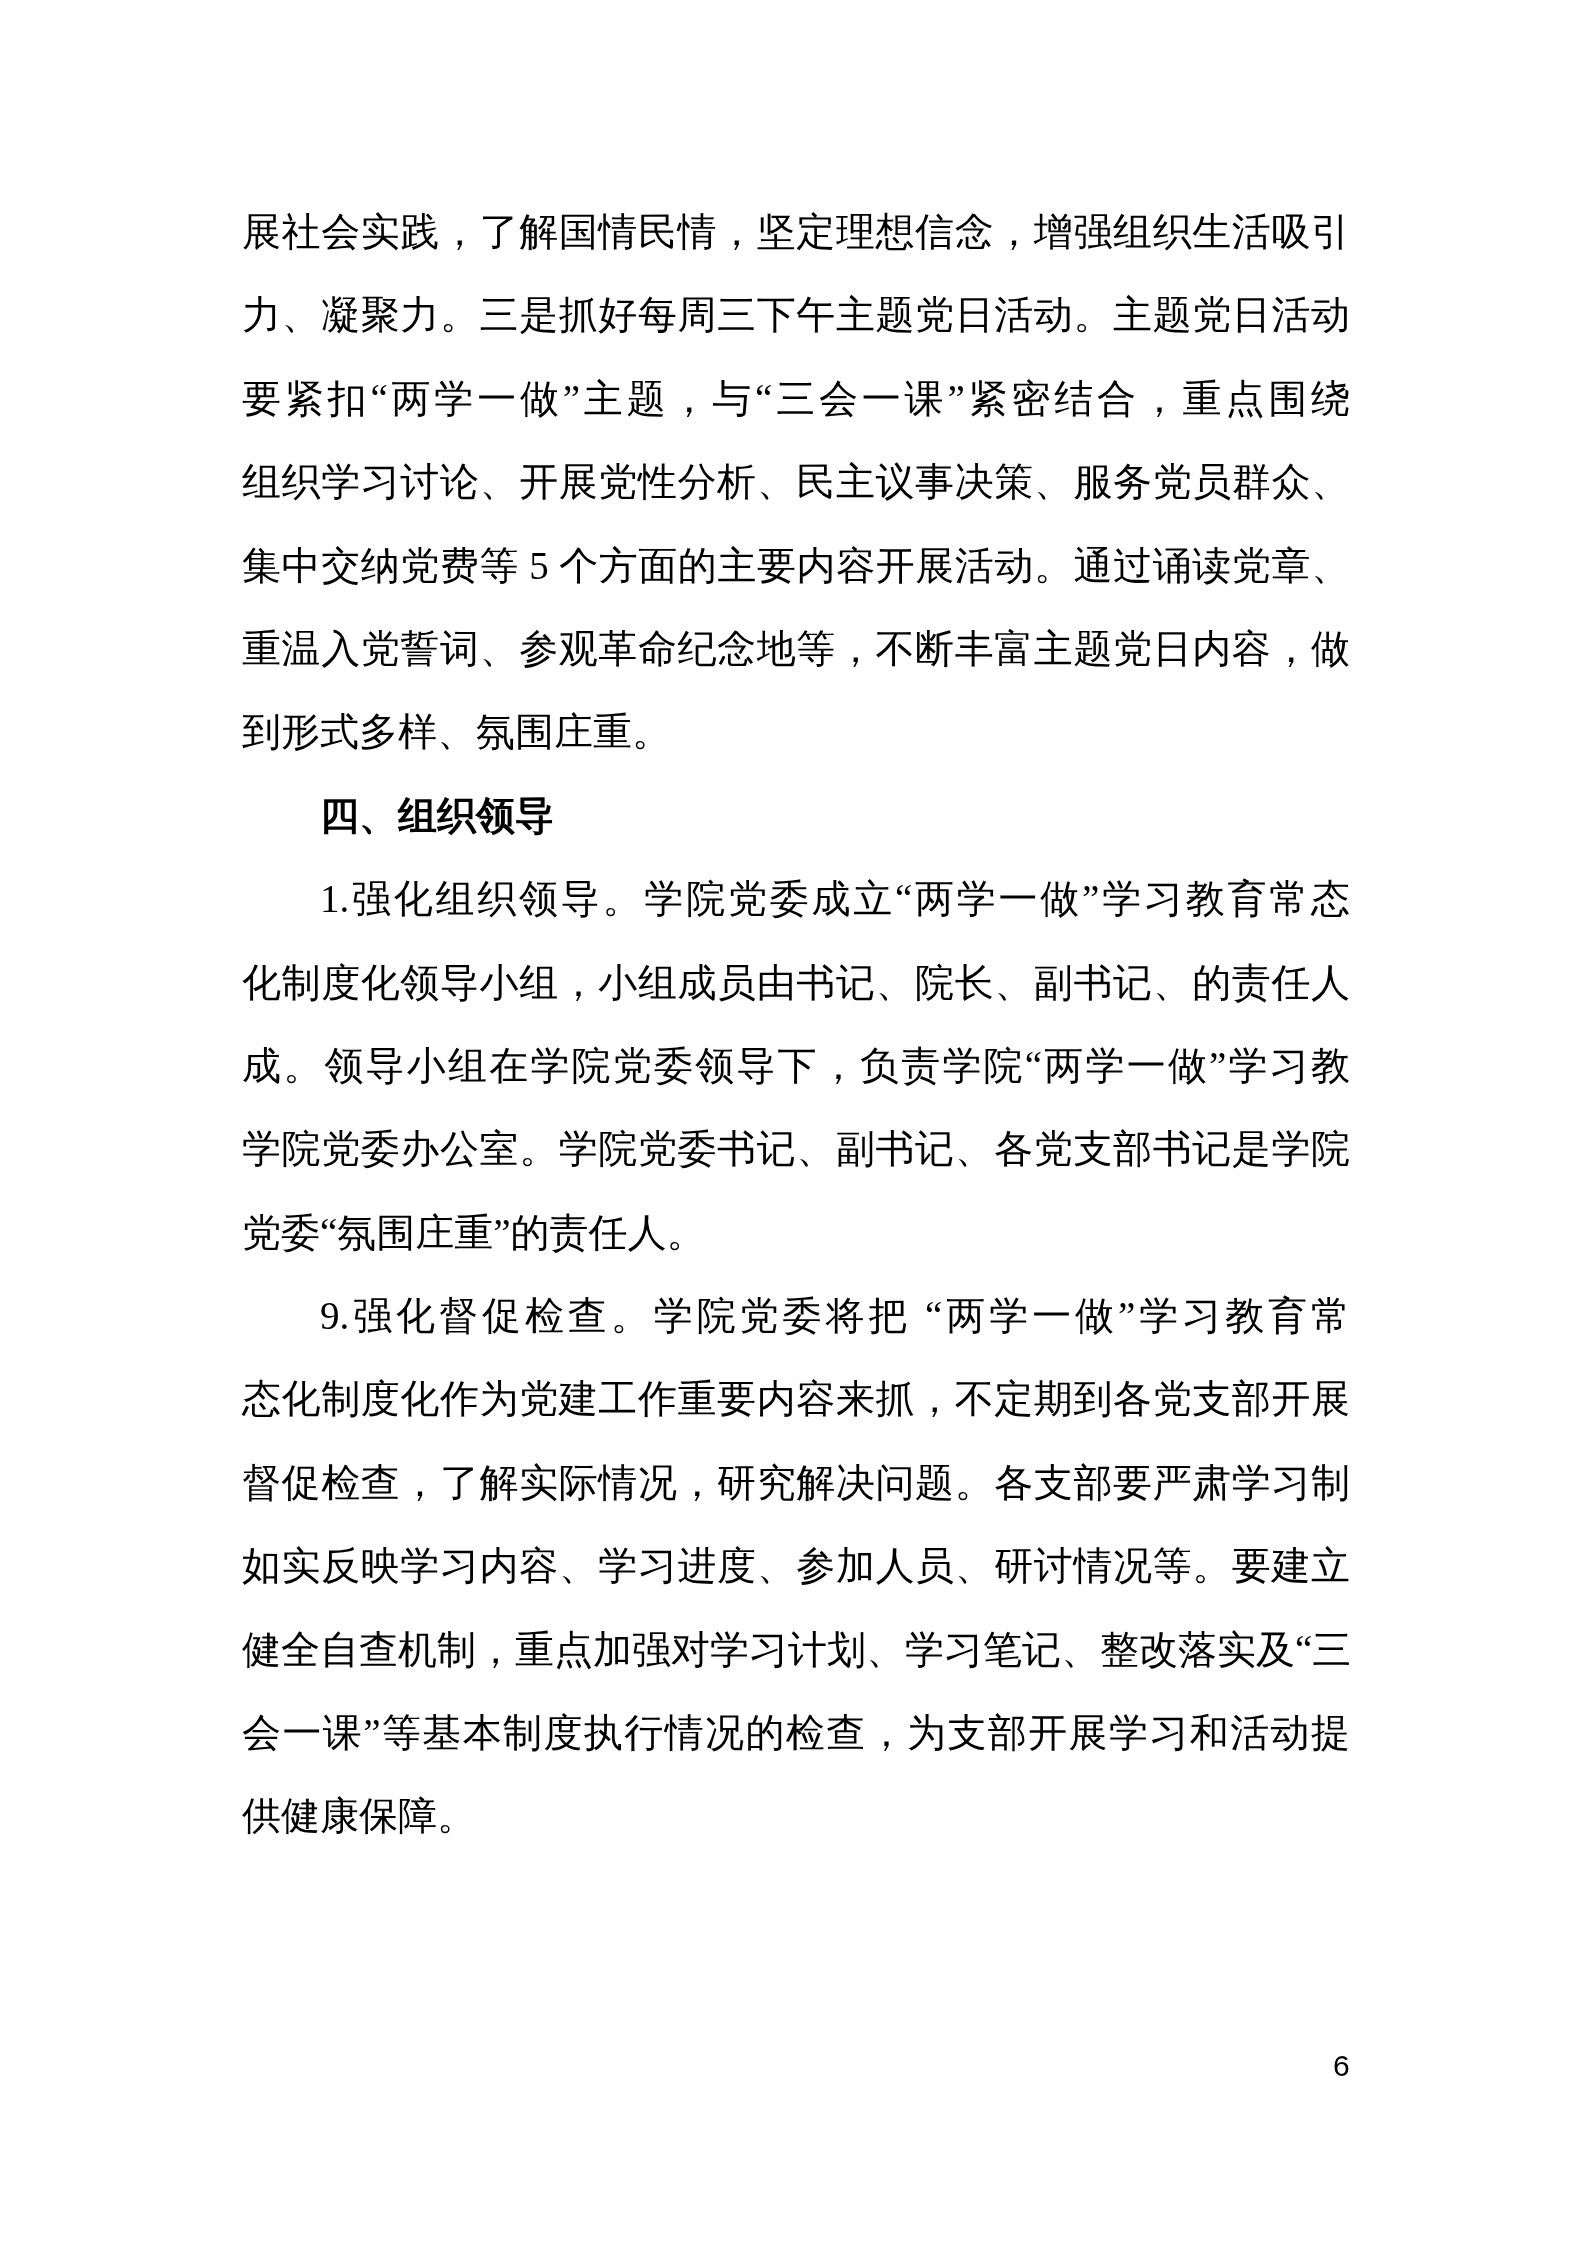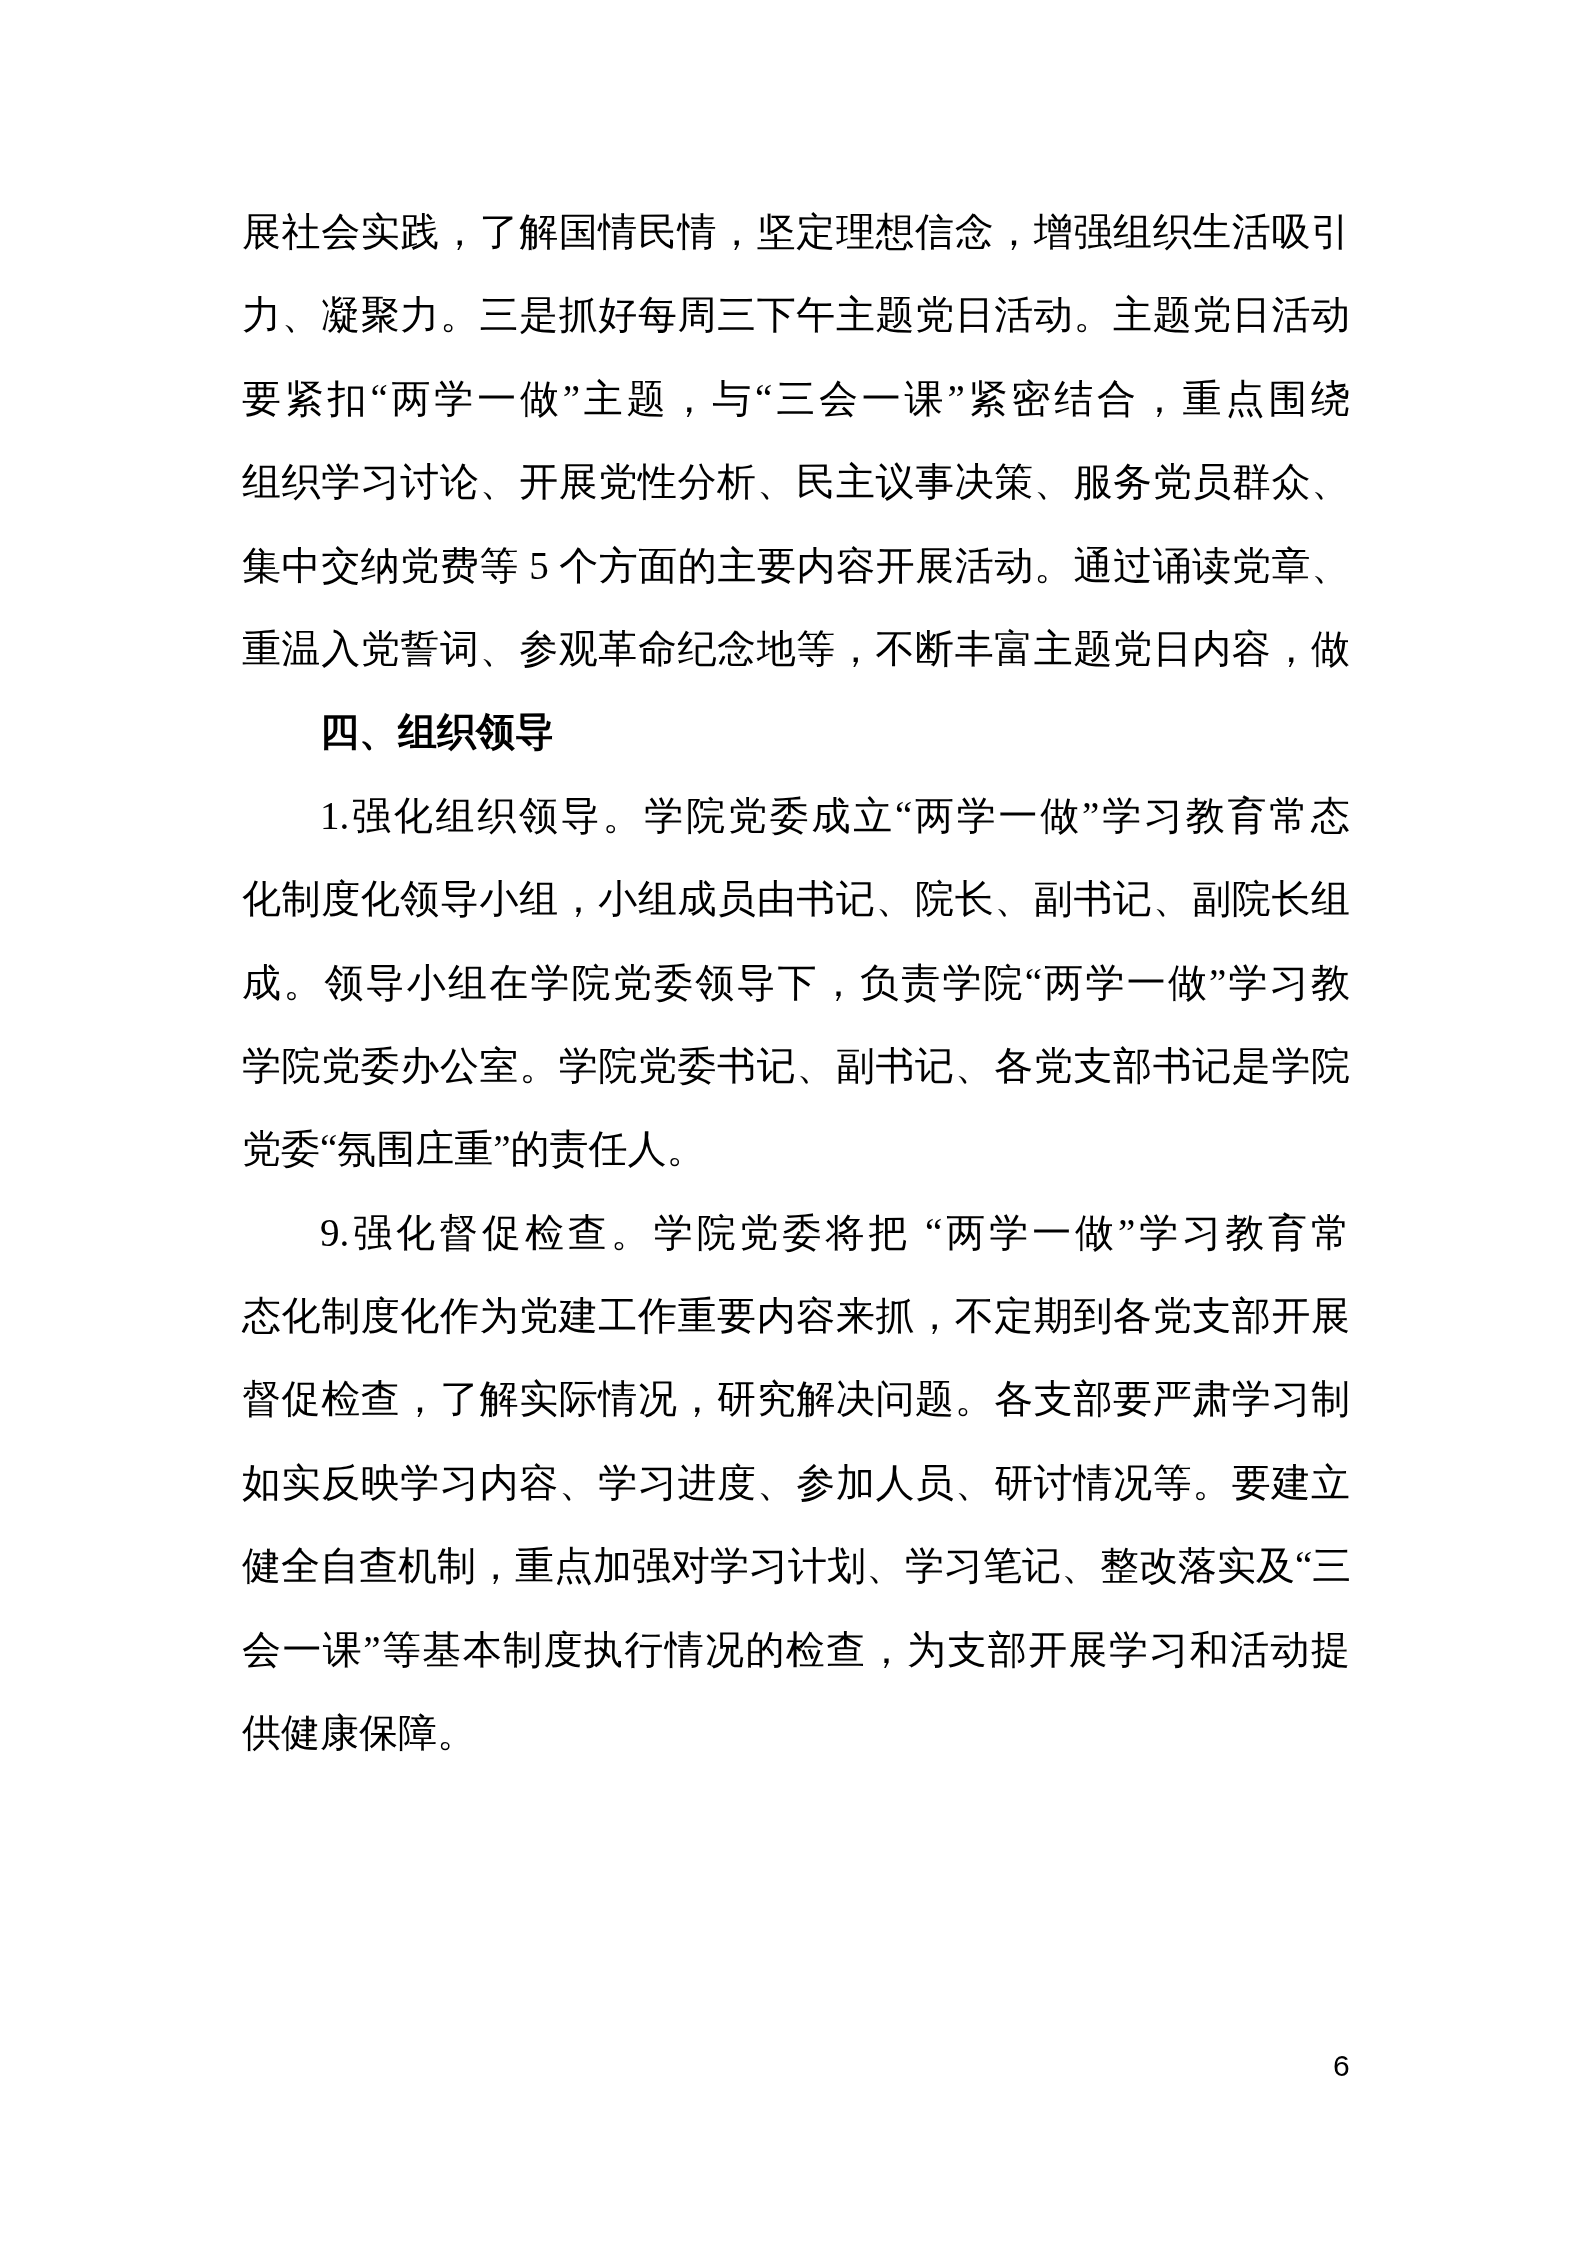--- a/index.html
+++ b/index.html
@@ -58,23 +58,24 @@
 <body>
 
 <div class="page">
   <div class="text-block">
       <div class="line body">展社会实践，了解国情民情，坚定理想信念，增强组织生活吸引</div>
       <div class="line body">力、凝聚力。三是抓好每周三下午主题党日活动。主题党日活动</div>
       <div class="line body">要紧扣“两学一做”主题，与“三会一课”紧密结合，重点围绕</div>
       <div class="line body">组织学习讨论、开展党性分析、民主议事决策、服务党员群众、</div>
       <div class="line body">集中交纳党费等 5 个方面的主要内容开展活动。通过诵读党章、</div>
       <div class="line body">重温入党誓词、参观革命纪念地等，不断丰富主题党日内容，做</div>
+      <div class="line end">到形式多样、氛围庄重。</div>
       <div class="line heading">四、组织领导</div>
       <div class="line indent">1.强化组织领导。学院党委成立“两学一做”学习教育常态</div>
-      <div class="line body">化制度化领导小组，小组成员由书记、院长、副书记、副院长组</div>
+      <div class="line body">化制度化领导小组，小组成员由书记、院长、副书记、的责任人</div>
       <div class="line body">成。领导小组在学院党委领导下，负责学院“两学一做”学习教</div>
       <div class="line body">学院党委办公室。学院党委书记、副书记、各党支部书记是学院</div>
       <div class="line end">党委“氛围庄重”的责任人。</div>
       <div class="line indent">9.强化督促检查。学院党委将把 “两学一做”学习教育常</div>
       <div class="line body">态化制度化作为党建工作重要内容来抓，不定期到各党支部开展</div>
       <div class="line body">督促检查，了解实际情况，研究解决问题。各支部要严肃学习制</div>
       <div class="line body">如实反映学习内容、学习进度、参加人员、研讨情况等。要建立</div>
       <div class="line body">健全自查机制，重点加强对学习计划、学习笔记、整改落实及“三</div>
       <div class="line body">会一课”等基本制度执行情况的检查，为支部开展学习和活动提</div>
       <div class="line end">供健康保障。</div>

